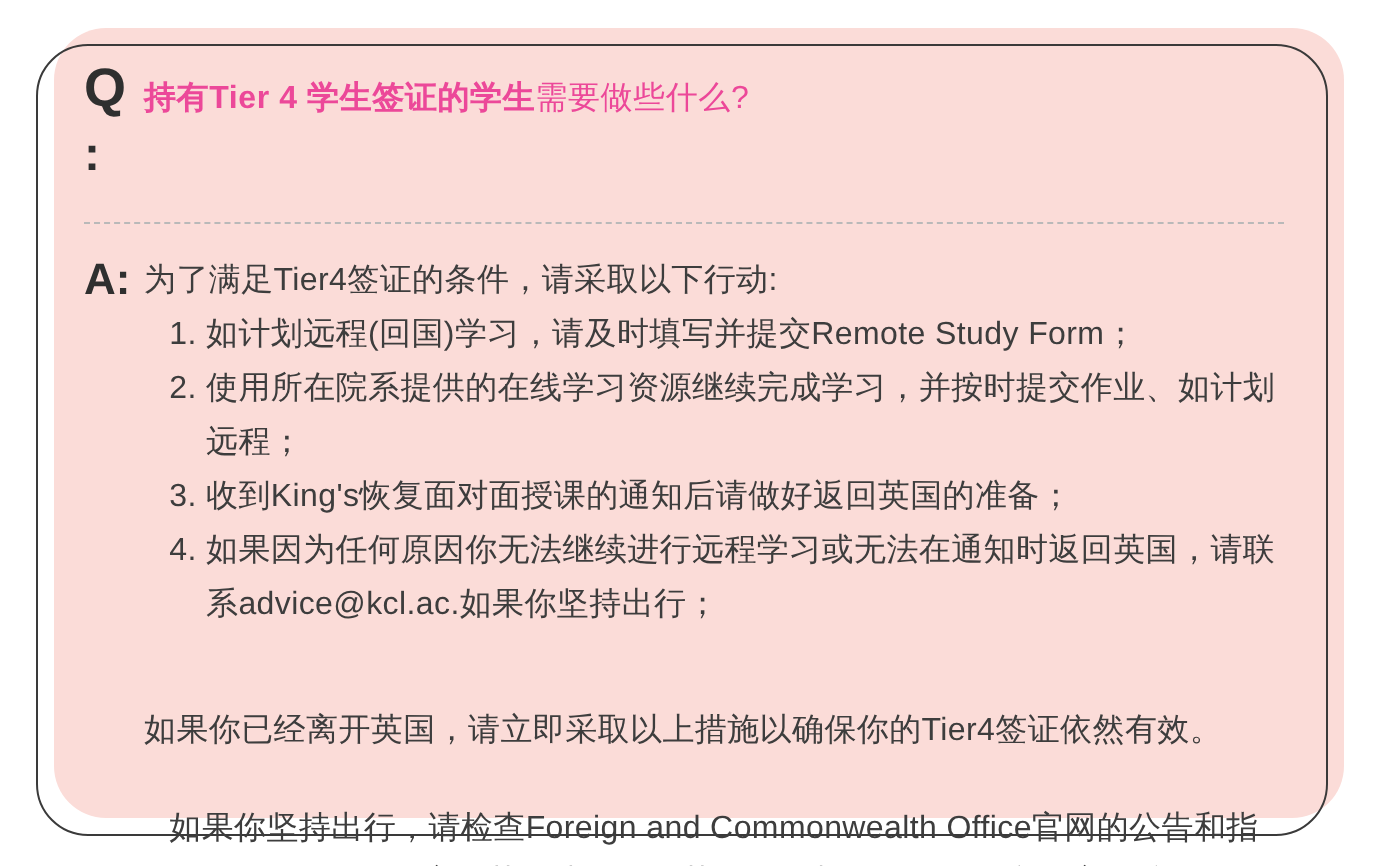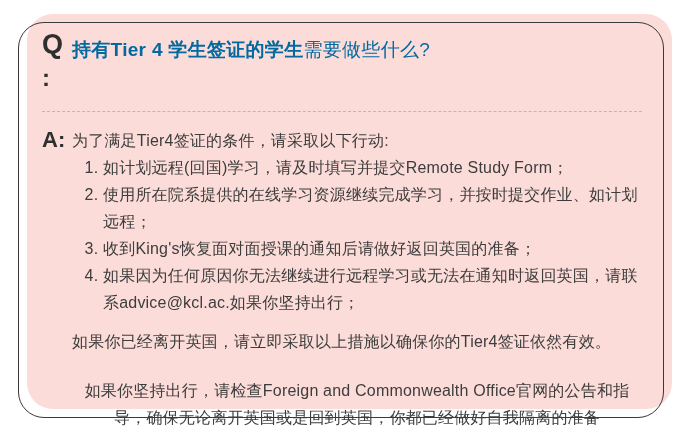--- a/index.html
+++ b/index.html
@@ -28,37 +28,37 @@
 
   .content {
     position: absolute; left: 42px; top: 30px; width: 600px;
     color: #3d3d3d;
   }
 
   .q-row { display: flex; }
   .q-col { width: 30px; flex: none; color: #2f2f2f; }
   .q-letter { font-size: 27px; font-weight: 700; line-height: 28px; }
   .q-colon { font-size: 24px; font-weight: 700; line-height: 20px; margin-top: 10px; }
-  .q-text { font-size: 19px; line-height: 20px; padding-top: 10px; letter-spacing: 0.3px; color: #0369a1; }
+  .q-text { font-size: 16px; line-height: 20px; padding-top: 10px; letter-spacing: 0.3px; color: #ec4899; }
   .q-text .bold-part { font-weight: 700; }
 
   .divider {
     margin-top: 23px;
     border-top: 1.5px dashed #b9b9b9;
     width: 600px; height: 0;
   }
 
   .a-row { display: flex; margin-top: 15px; }
   .a-label { width: 30px; flex: none; font-size: 22px; font-weight: 700; line-height: 26px; color: #2f2f2f; }
   .a-body { width: 570px; font-size: 16px; line-height: 27px; color: #3d3d3d; letter-spacing: 0.2px; }
 
   ol.steps { margin: 0; padding-left: 31px; list-style-position: outside; }
   ol.steps li { padding-left: 0; }
 
-  .para1 { margin-top: 12px; }
+  .para1 { margin-top: 36px; }
   .para2 { margin-top: 22px; text-align: center; }
 </style>
 </head>
 <body>
 
 <div class="stage">
   <div class="card-fill"></div>
   <div class="card-outline"></div>
 
   <div class="content">

